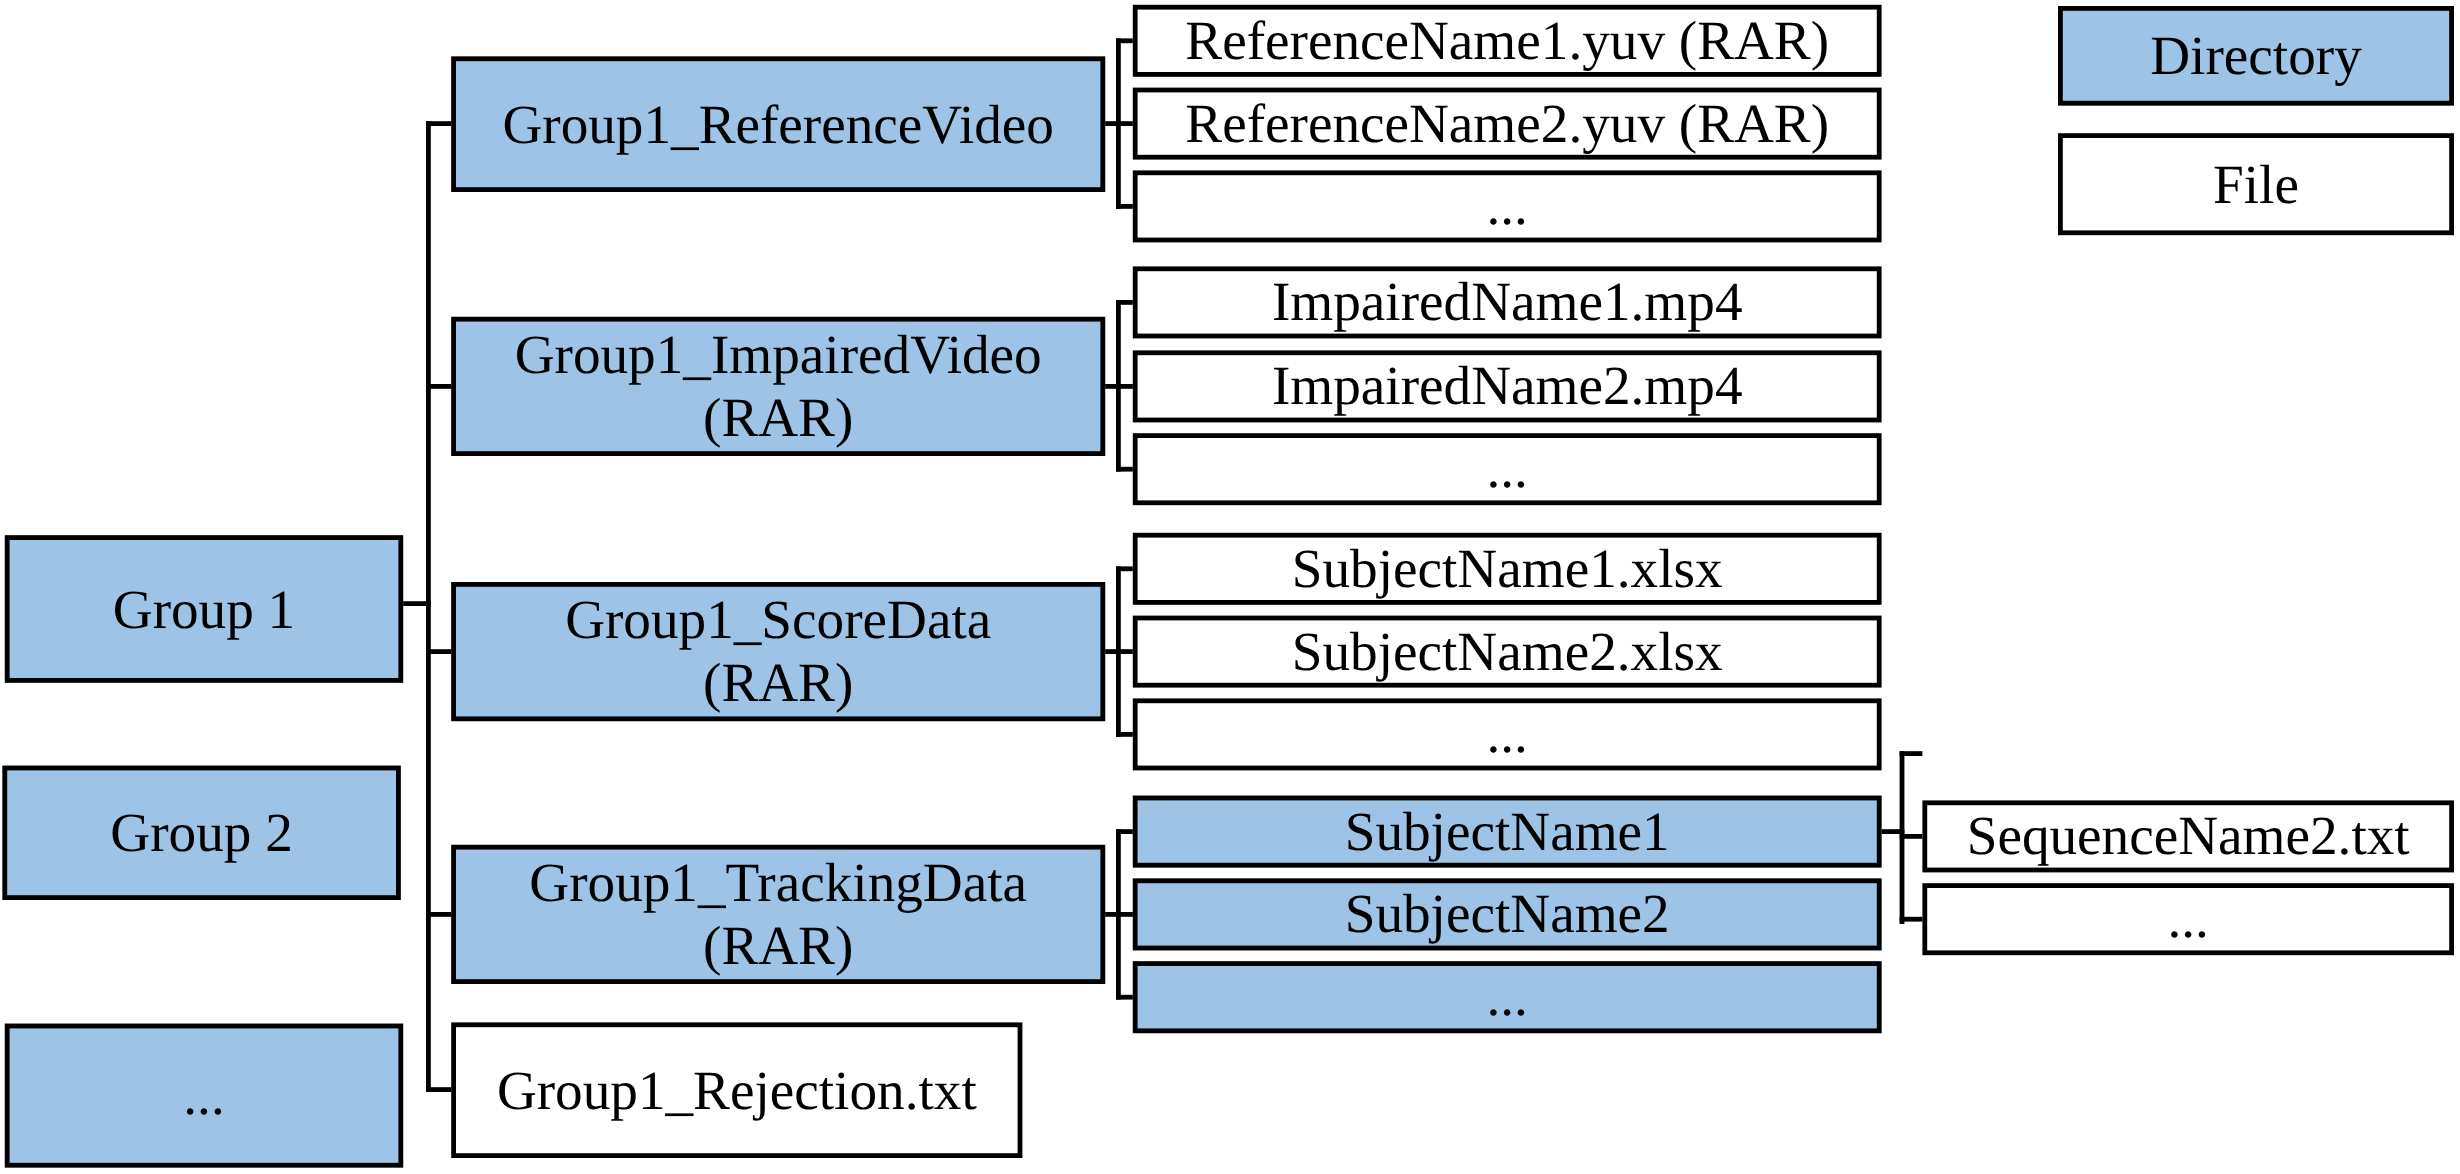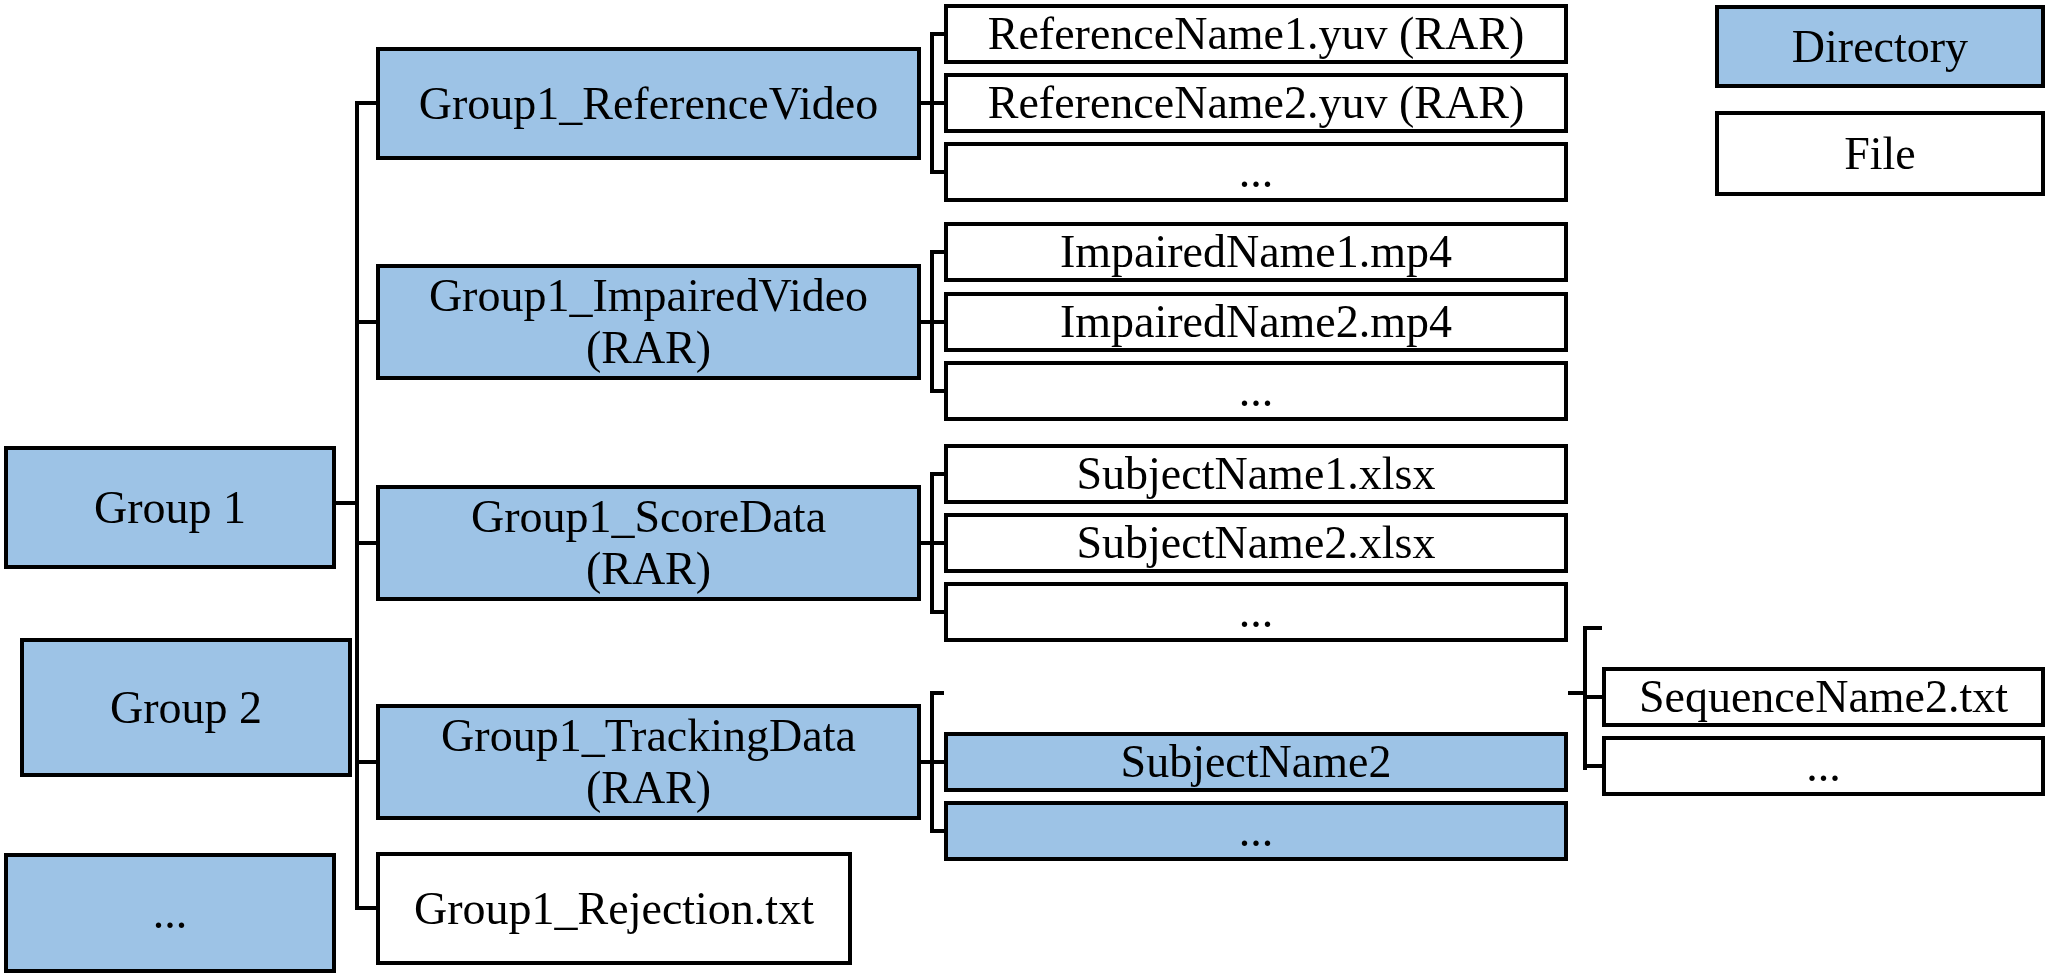--- a/index.html
+++ b/index.html
@@ -30,21 +30,21 @@
   .lbl{display:block;}
 </style>
 </head>
 <body>
 
 <div class="canvas">
 
   <div class="box dir" style="left:4px;top:446px;width:332px;height:123px">
     <span class="lbl">Group 1</span>
   </div>
-  <div class="box dir" style="left:20px;top:638px;width:332px;height:139px">
+  <div class="box dir" style="left:2px;top:638px;width:332px;height:112px">
     <span class="lbl">Group 2</span>
   </div>
   <div class="box dir" style="left:4px;top:853px;width:332px;height:120px">
     <span class="lbl">...</span>
   </div>
 
   <div class="box dir" style="left:376px;top:47px;width:545px;height:113px">
     <span class="lbl">Group1_ReferenceVideo</span>
   </div>
   <div class="box dir" style="left:376px;top:264px;width:545px;height:116px">
@@ -86,20 +86,23 @@
   <div class="box file" style="left:944px;top:444px;width:624px;height:60px">
     <span class="lbl">SubjectName1.xlsx</span>
   </div>
   <div class="box file" style="left:944px;top:513px;width:624px;height:60px">
     <span class="lbl">SubjectName2.xlsx</span>
   </div>
   <div class="box file" style="left:944px;top:582px;width:624px;height:60px">
     <span class="lbl">...</span>
   </div>
 
+  <div class="box dir" style="left:944px;top:663px;width:624px;height:60px">
+    <span class="lbl">SubjectName1</span>
+  </div>
   <div class="box dir" style="left:944px;top:732px;width:624px;height:60px">
     <span class="lbl">SubjectName2</span>
   </div>
   <div class="box dir" style="left:944px;top:801px;width:624px;height:60px">
     <span class="lbl">...</span>
   </div>
 
   <div class="box file" style="left:1602px;top:667px;width:443px;height:60px">
     <span class="lbl">SequenceName2.txt</span>
   </div>

